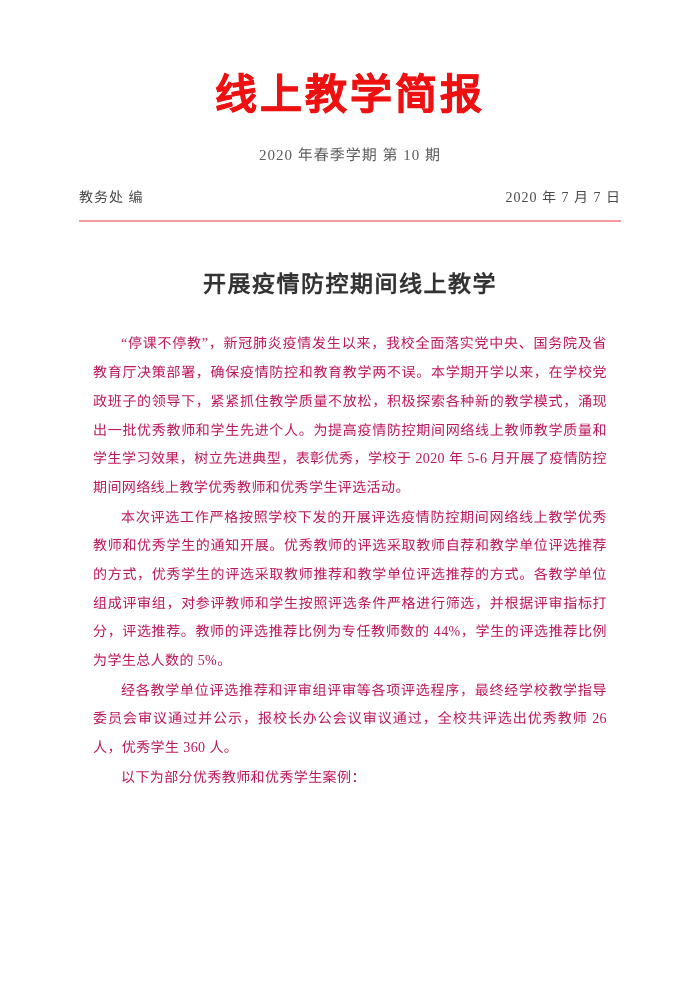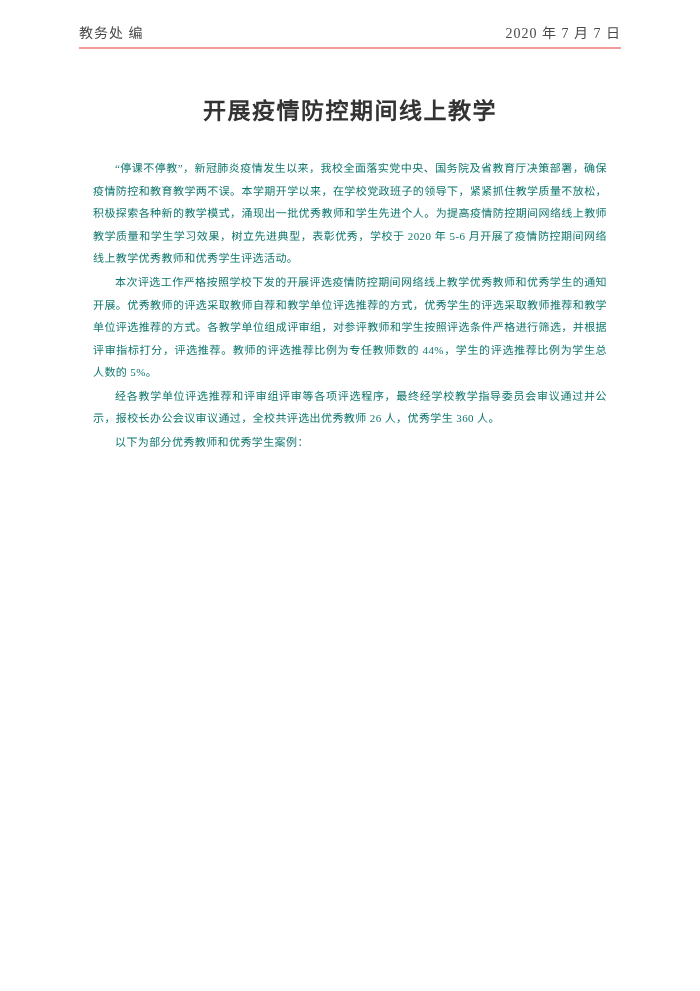--- a/index.html
+++ b/index.html
@@ -53,21 +53,21 @@
   
   .imprint {
     margin: 22px auto 0 auto;
     width: 542px;
     display: flex;
     justify-content: space-between;
     align-items: flex-end;
     color: #4a4a4a;
     font-size: 14px;
     letter-spacing: 1px;
-    padding-bottom: 5px;
+    padding-bottom: 14px;
   }
 
   .imprint-left,
   .imprint-right {
     white-space: nowrap;
   }
 
   .imprint-rule {
     width: 542px;
     margin: 0 auto;
@@ -87,39 +87,44 @@
     letter-spacing: 1.5px;
   }
   .doc-title > div {
     white-space: nowrap;
   }
 
   
   .body-copy {
     margin: 26px auto 0 auto;
     width: 514px;
-    color: #0f766e;
-    font-size: 11px;
+    color: #be185d;
+    font-size: 14px;
     line-height: 2.05;
     text-align: justify;
     text-justify: inter-ideograph;
     letter-spacing: 0.4px;
     font-family: "Liberation Serif", "DejaVu Serif", serif;
   }
 
   .body-copy p {
     margin: 0 0 1px 0;
     text-indent: 2em;
   }
 </style>
 </head>
 <body>
 
 <div class="page">
 
+  <div class="masthead">
+    <h1 class="masthead-title">线上教学简报</h1>
+
+    <div class="masthead-issue">2020 年春季学期  第 10 期</div>
+  </div>
 
   <div class="imprint">
     <div class="imprint-left">教务处 编</div>
     <div class="imprint-right">2020 年 7 月 7 日</div>
   </div>
   <div class="imprint-rule"></div>
 
   <div class="doc-title">
     <div>开展疫情防控期间线上教学</div>
   </div>

